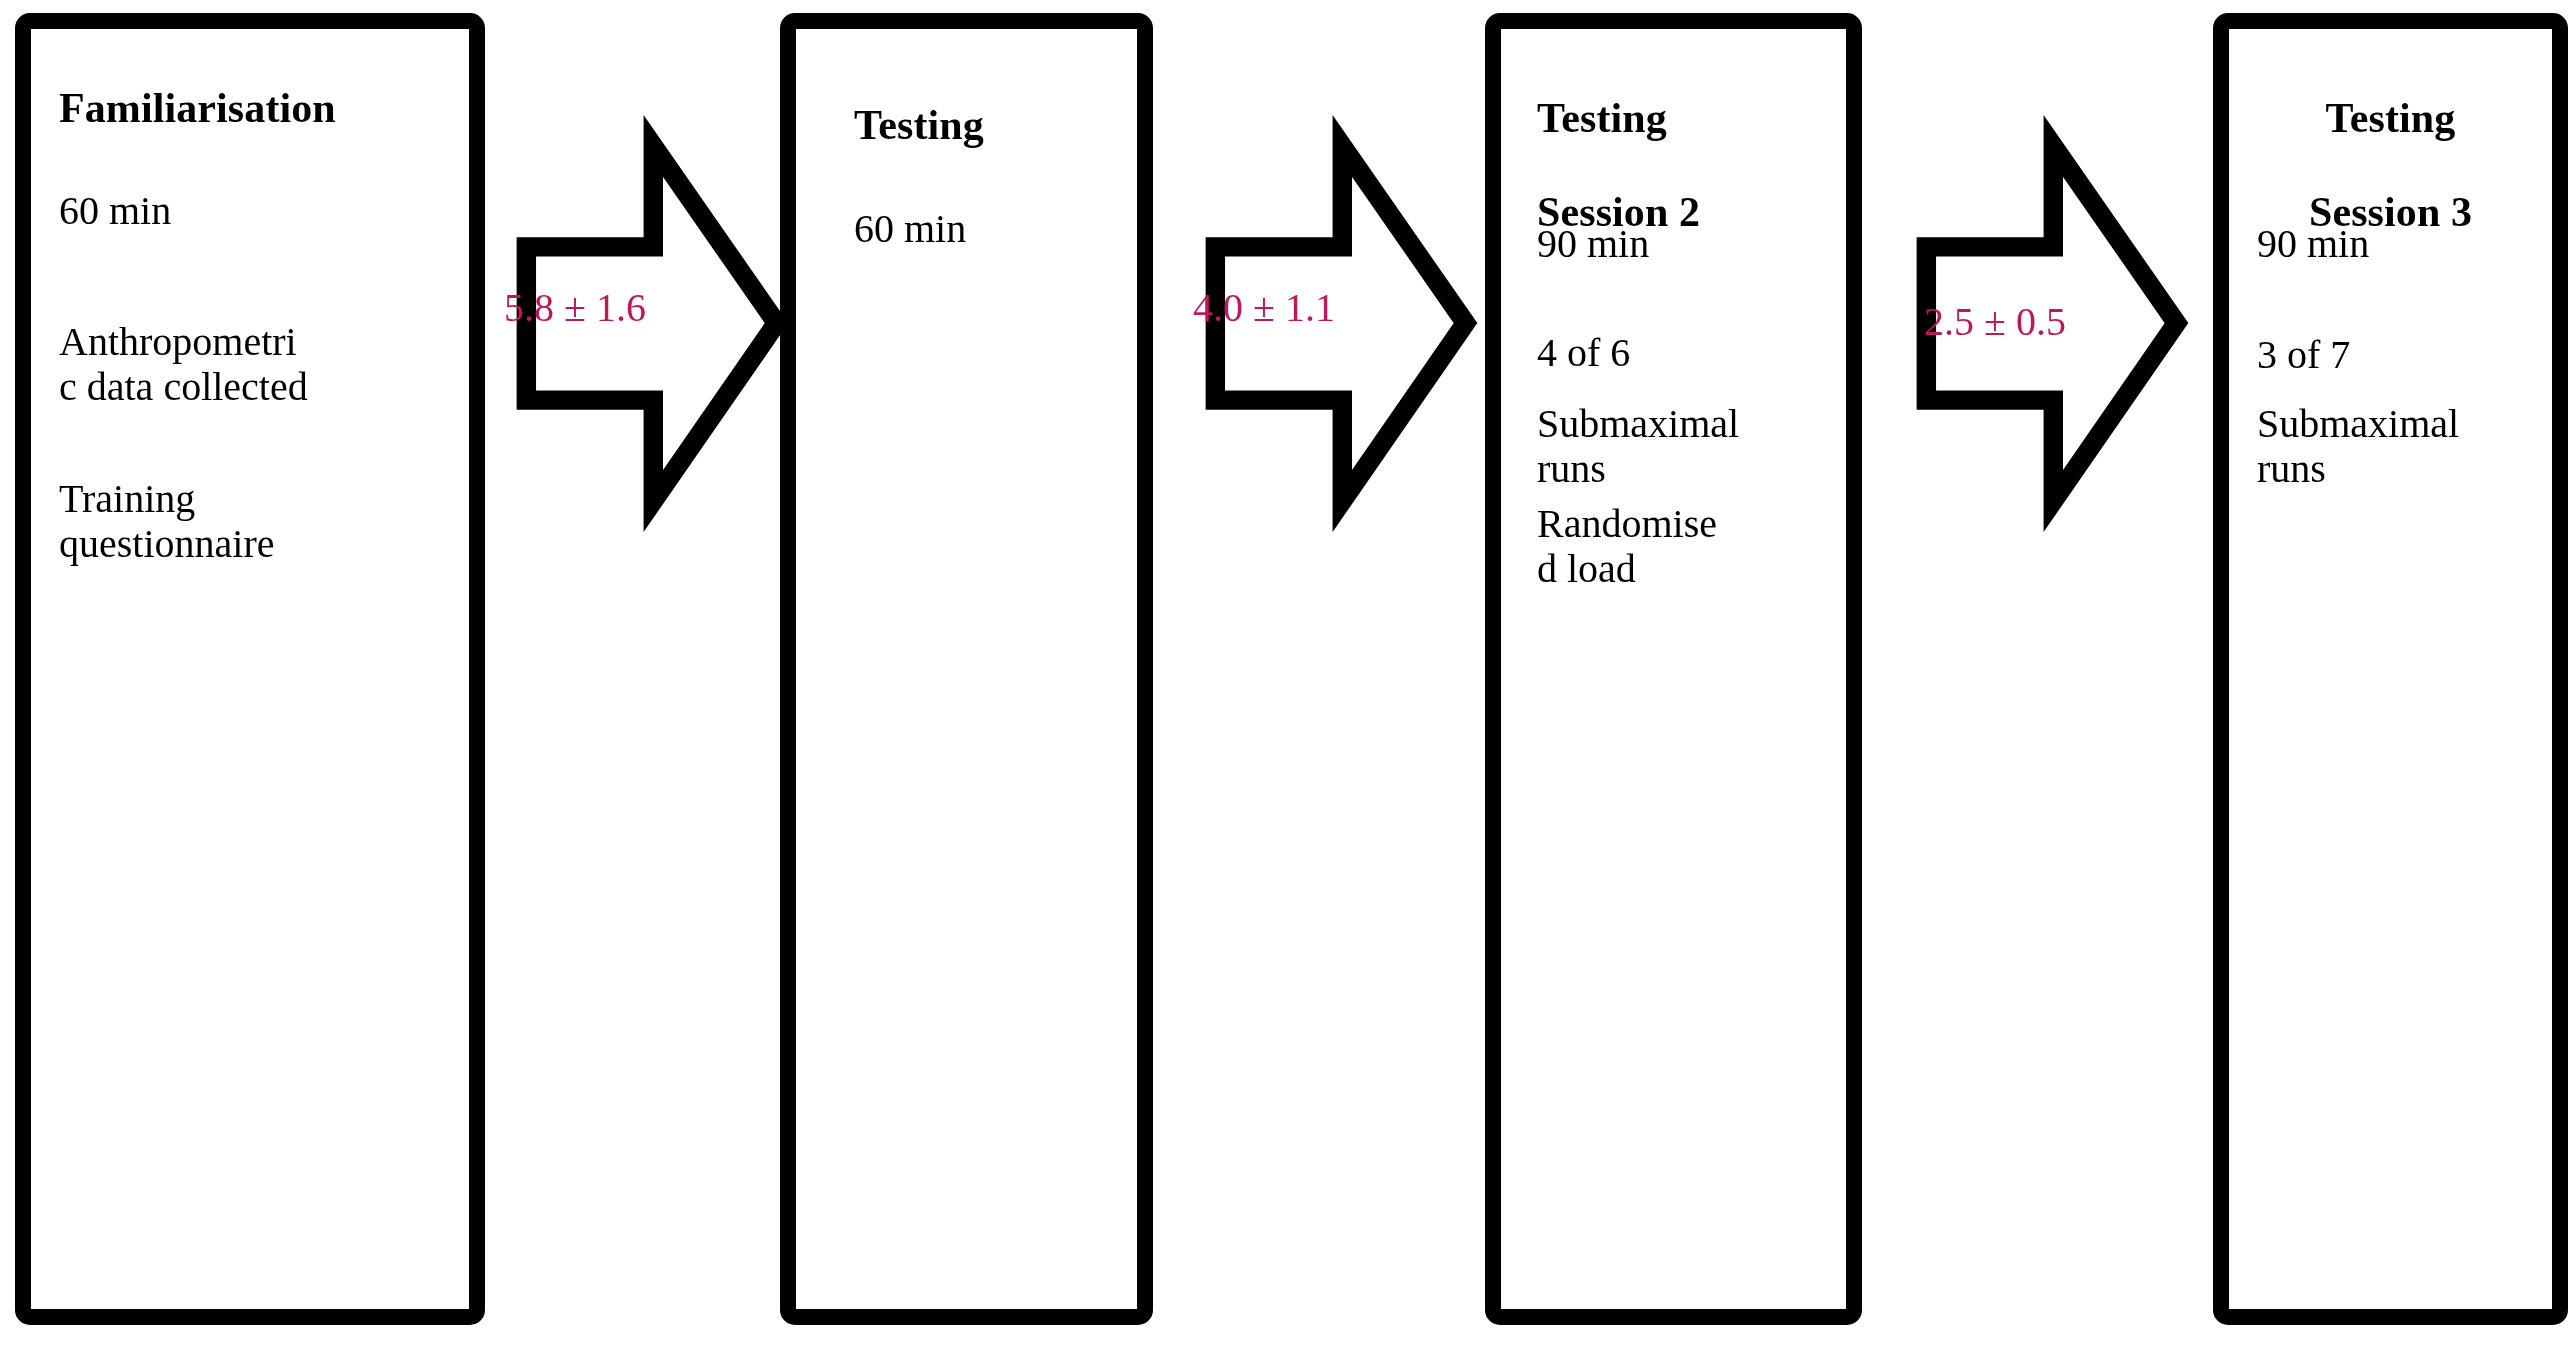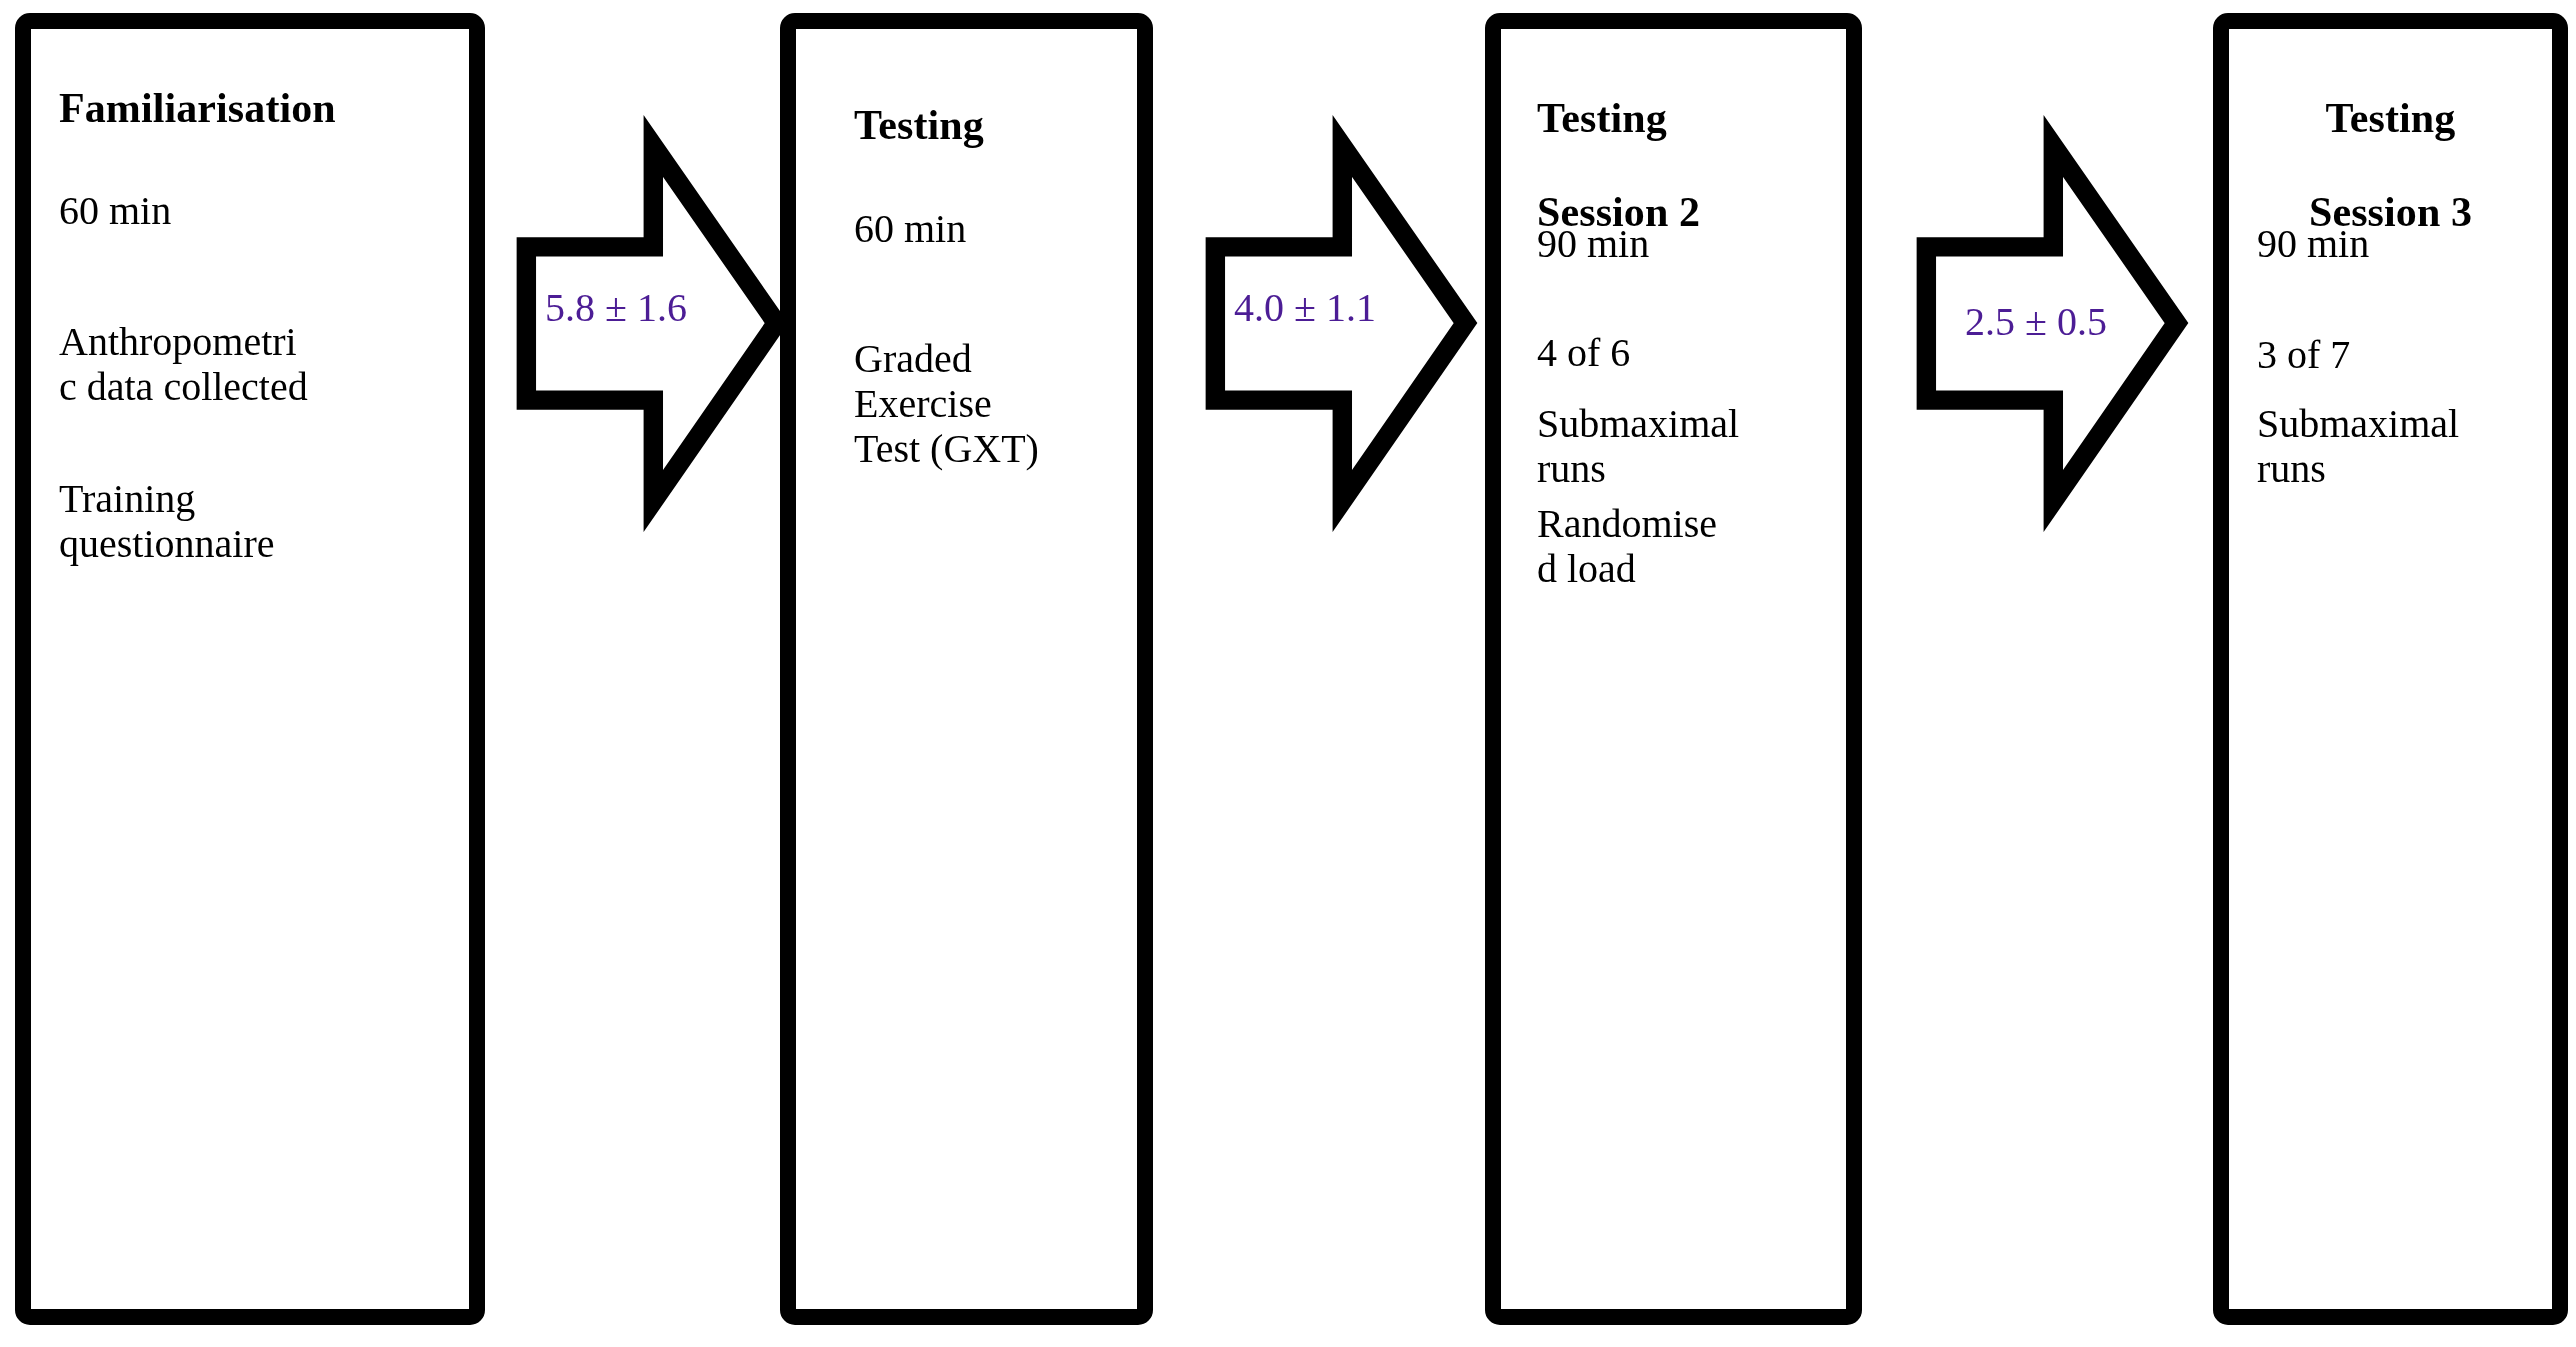--- a/index.html
+++ b/index.html
@@ -70,24 +70,23 @@
   .arrow svg {
     display: block;
     width: 100%;
     height: 100%;
     overflow: visible;
   }
   .arrow-label {
     position: absolute;
     left: 0;
     width: 100%;
-    text-align: center;
     font-size: 40px;
     font-weight: normal;
-    color: #4c1d95;
+    color: #be185d;
     font-family: "Liberation Serif", "DejaVu Serif", serif;
     z-index: 3;
     white-space: nowrap;
   }
 </style>
 </head>
 <body>
 
 <div id="flowchart">
 
@@ -106,23 +105,20 @@
     <svg viewBox="0 0 395 475" preserveAspectRatio="none">
       <polygon points="50,135 220,135 220,0 385,237 220,475 220,340 50,340" fill="#ffffff" stroke="#000000" stroke-width="26" stroke-linejoin="miter"></polygon>
     </svg>
   </div>
   <div class="arrow-label" style="left:504px; top:284px; width:224px;">5.8 ± 1.6</div>
 
   <div class="stage-box" style="left:780px; top:13.4px; width:373px; height:1312px;">
     <div class="box-inner">
       <div class="box-line box-title" style="left:58px; top:73px;">Testing</div>
       <div class="box-line box-body" style="left:58px; top:178px;">60 min</div>
-      <div class="box-line box-body" style="left:58px; top:308px;">Graded
-Exercise
-Test (GXT)</div>
     </div>
   </div>
 
   <div class="arrow" style="left:1178px; top:146px; width:295px; height:355px;">
     <svg viewBox="0 0 395 475" preserveAspectRatio="none">
       <polygon points="50,135 220,135 220,0 385,237 220,475 220,340 50,340" fill="#ffffff" stroke="#000000" stroke-width="26" stroke-linejoin="miter"></polygon>
     </svg>
   </div>
   <div class="arrow-label" style="left:1193px; top:284px; width:224px;">4.0 ± 1.1</div>
 

